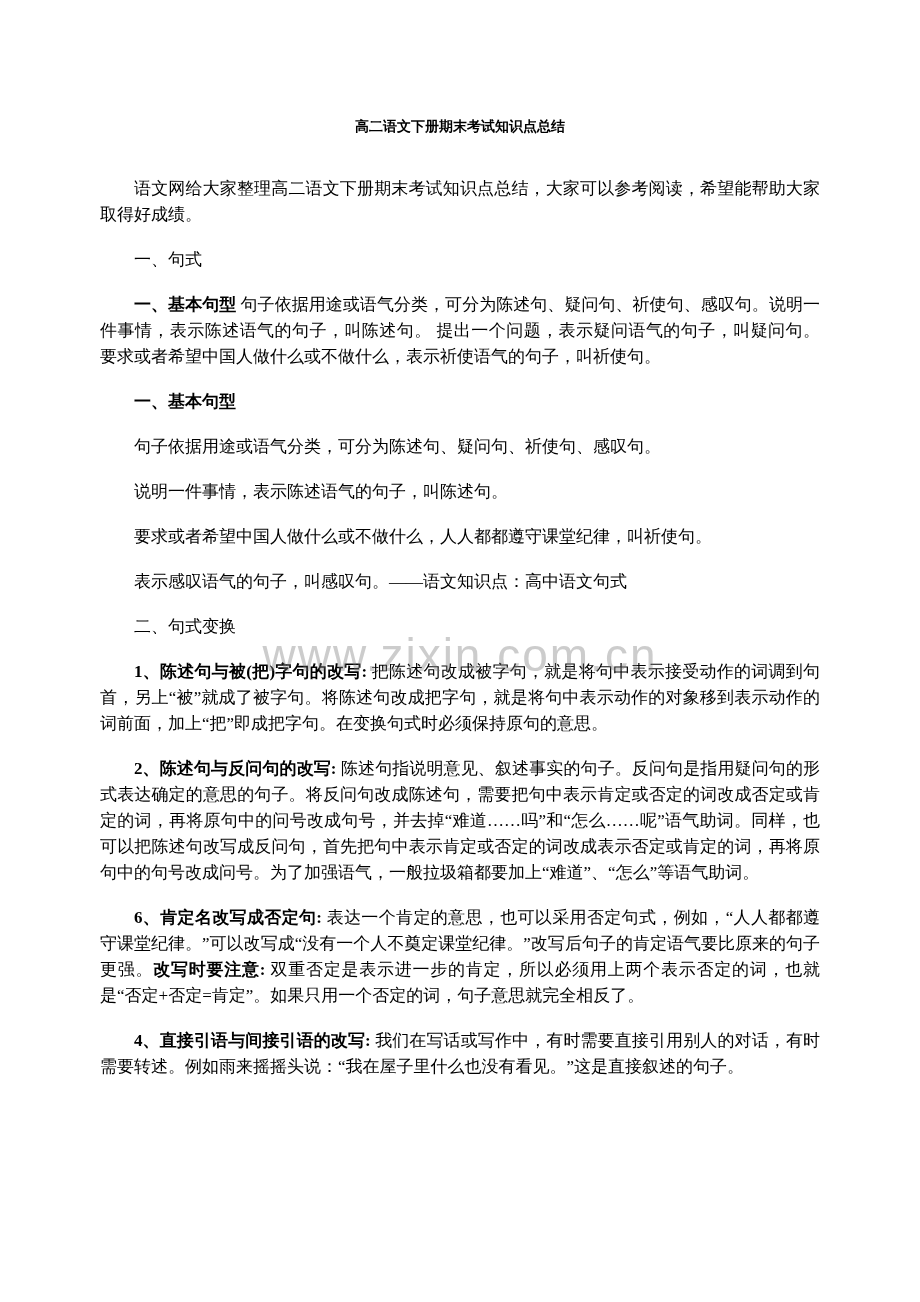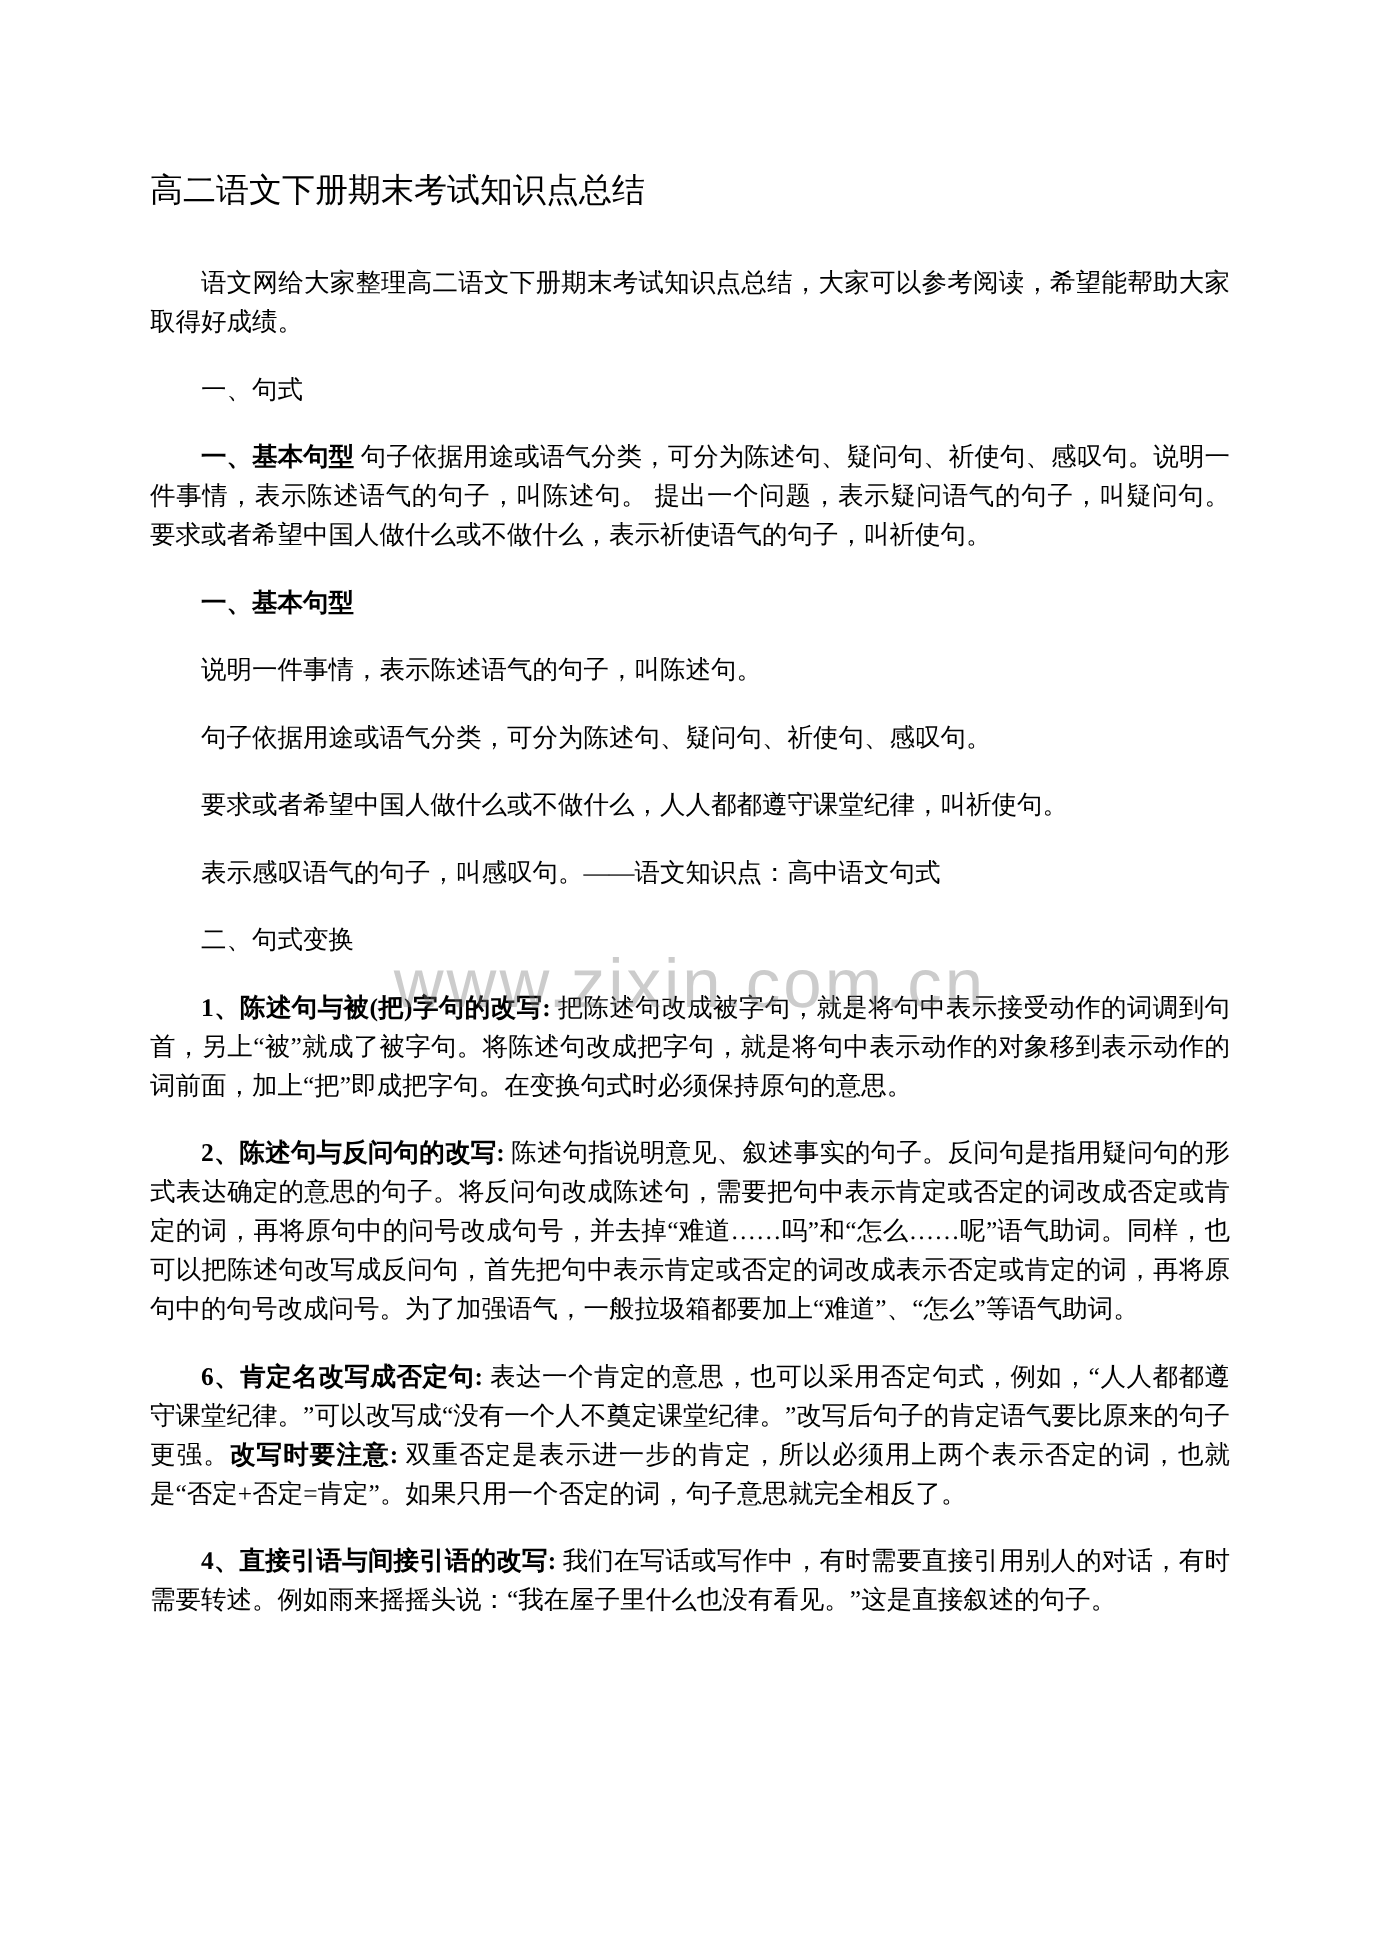--- a/index.html
+++ b/index.html
@@ -13,23 +13,23 @@
     position: relative;
     overflow: hidden;
   }
   .page-content {
     position: absolute;
     left: 100px;
     top: 112px;
     width: 720px;
   }
   .doc-title {
-    font-size: 22px;
-    font-weight: normal;
-    text-align: left;
+    font-size: 14px;
+    font-weight: bold;
+    text-align: center;
     margin: 0 0 34px 0;
     line-height: 30px;
   }
   .para {
     font-size: 17px;
     line-height: 26px;
     margin: 0 0 19px 0;
     text-indent: 2em;
     text-align: justify;
   }
@@ -54,22 +54,22 @@
 
 <div class="watermark">www.zixin.com.cn</div>
 
 <div class="page-content">
   <h1 class="doc-title">高二语文下册期末考试知识点总结</h1>
   <div id="doc-body">
       <p class="para"><span class="">语文网给大家整理高二语文下册期末考试知识点总结，大家可以参考阅读，希望能帮助大家取得好成绩。</span></p>
       <p class="para"><span class="">一、句式</span></p>
       <p class="para"><span class="bold">一、基本句型</span><span class=""> 句子依据用途或语气分类，可分为陈述句、疑问句、祈使句、感叹句。说明一件事情，表示陈述语气的句子，叫陈述句。 提出一个问题，表示疑问语气的句子，叫疑问句。 要求或者希望中国人做什么或不做什么，表示祈使语气的句子，叫祈使句。</span></p>
       <p class="para"><span class="bold">一、基本句型</span></p>
+      <p class="para"><span class="">句子依据用途或语气分类，可分为陈述句、疑问句、祈使句、感叹句。</span></p>
       <p class="para"><span class="">说明一件事情，表示陈述语气的句子，叫陈述句。</span></p>
-      <p class="para"><span class="">句子依据用途或语气分类，可分为陈述句、疑问句、祈使句、感叹句。</span></p>
       <p class="para"><span class="">要求或者希望中国人做什么或不做什么，人人都都遵守课堂纪律，叫祈使句。</span></p>
       <p class="para"><span class="">表示感叹语气的句子，叫感叹句。——语文知识点：高中语文句式</span></p>
       <p class="para"><span class="">二、句式变换</span></p>
       <p class="para"><span class="bold">1、陈述句与被(把)字句的改写:</span><span class=""> 把陈述句改成被字句，就是将句中表示接受动作的词调到句首，另上“被”就成了被字句。将陈述句改成把字句，就是将句中表示动作的对象移到表示动作的词前面，加上“把”即成把字句。在变换句式时必须保持原句的意思。</span></p>
       <p class="para"><span class="bold">2、陈述句与反问句的改写:</span><span class=""> 陈述句指说明意见、叙述事实的句子。反问句是指用疑问句的形式表达确定的意思的句子。将反问句改成陈述句，需要把句中表示肯定或否定的词改成否定或肯定的词，再将原句中的问号改成句号，并去掉“难道……吗”和“怎么……呢”语气助词。同样，也可以把陈述句改写成反问句，首先把句中表示肯定或否定的词改成表示否定或肯定的词，再将原句中的句号改成问号。为了加强语气，一般拉圾箱都要加上“难道”、“怎么”等语气助词。</span></p>
       <p class="para"><span class="bold">6、肯定名改写成否定句:</span><span class=""> 表达一个肯定的意思，也可以采用否定句式，例如，“人人都都遵守课堂纪律。”可以改写成“没有一个人不奠定课堂纪律。”改写后句子的肯定语气要比原来的句子更强。</span><span class="bold">改写时要注意:</span><span class=""> 双重否定是表示进一步的肯定，所以必须用上两个表示否定的词，也就是“否定+否定=肯定”。如果只用一个否定的词，句子意思就完全相反了。</span></p>
       <p class="para"><span class="bold">4、直接引语与间接引语的改写:</span><span class=""> 我们在写话或写作中，有时需要直接引用别人的对话，有时需要转述。例如雨来摇摇头说：“我在屋子里什么也没有看见。”这是直接叙述的句子。</span></p>
     </div>
 </div>
 

